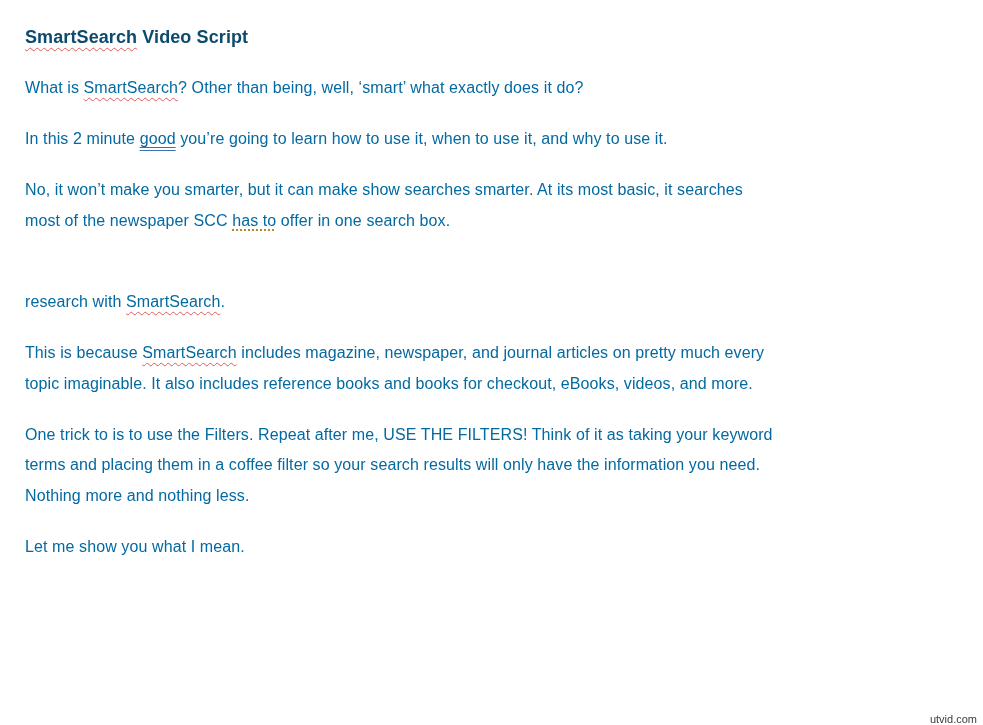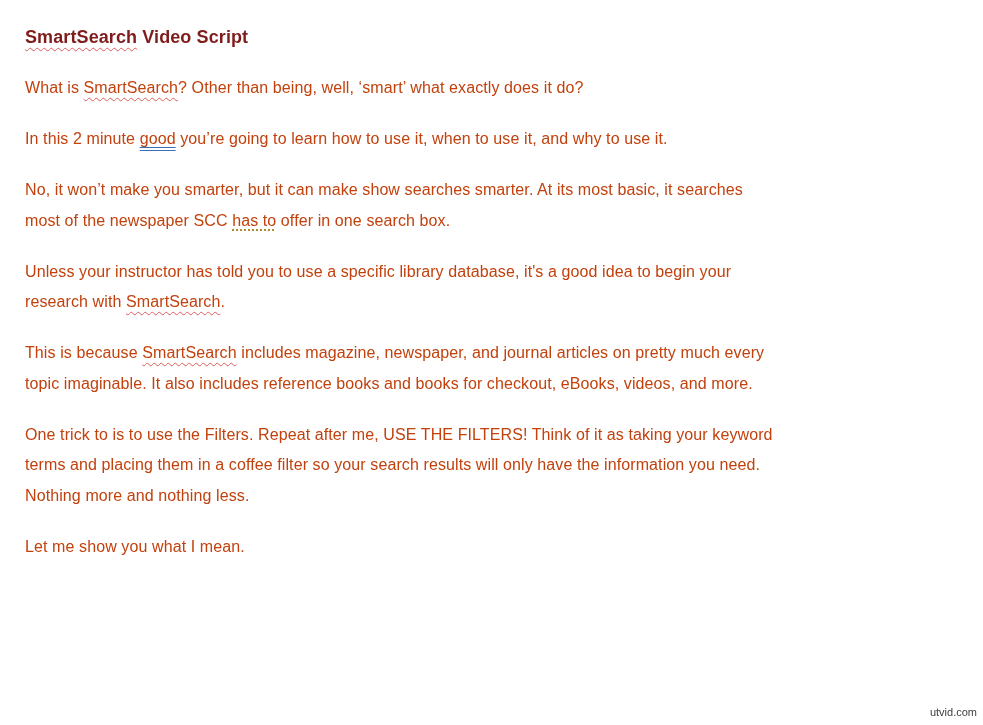--- a/index.html
+++ b/index.html
@@ -18,28 +18,28 @@
     position: absolute;
     inset: 0;
     padding: 22px 25px 0 25px;
     box-sizing: border-box;
     background: #ffffff;
   }
   .para {
     margin: 0 0 20.4px 0;
     font-size: 16px;
     line-height: 30.6px;
-    color: #c2410c;
+    color: #0369a1;
     letter-spacing: 0.1px;
     white-space: nowrap;
   }
   .para.title {
     font-size: 18px;
     font-weight: bold;
-    color: #7f1d1d;
+    color: #0c4a6e;
   }
   
   .u-spell {
     text-decoration-line: underline;
     text-decoration-style: wavy;
     text-decoration-color: #df5b5b;
     text-decoration-thickness: 1px;
     text-underline-offset: 4px;
   }
   
@@ -53,34 +53,34 @@
   .u-clarity {
     text-decoration-line: underline;
     text-decoration-style: dotted;
     text-decoration-color: #b0892b;
     text-decoration-thickness: 2px;
     text-underline-offset: 4px;
   }
   .watermark {
     position: absolute;
     right: 6px;
-    bottom: 7px;
+    bottom: 0;
     font-size: 11px;
     color: #3c3c3c;
     font-family: "Liberation Sans", sans-serif;
   }
 </style>
 </head>
 <body>
 
 <div class="doc">
   <div>
       <p class="para title"><span class="u-spell">SmartSearch</span><span> Video Script</span></p>
       <p class="para"><span>What is </span><span class="u-spell">SmartSearch</span><span>? Other than being, well, ‘smart’ what exactly does it do?</span></p>
       <p class="para"><span>In this 2 minute </span><span class="u-grammar">good</span><span> you’re going to learn how to use it, when to use it, and why to use it.</span></p>
       <p class="para"><span>No, it won’t make you smarter, but it can make show searches smarter. At its most basic, it searches</span><br><span>most of the newspaper SCC </span><span class="u-clarity">has to</span><span> offer in one search box.</span></p>
-      <p class="para"><span>Unless your instructor has told you to use a specific library database, it's a good idea to begin your</span><br><span>research with </span><span class="u-spell">SmartSearch</span><span>.</span></p>
+      <p class="para"><br><span>research with </span><span class="u-spell">SmartSearch</span><span>.</span></p>
       <p class="para"><span>This is because </span><span class="u-spell">SmartSearch</span><span> includes magazine, newspaper, and journal articles on pretty much every</span><br><span>topic imaginable. It also includes reference books and books for checkout, eBooks, videos, and more.</span></p>
       <p class="para"><span>One trick to is to use the Filters. Repeat after me, USE THE FILTERS! Think of it as taking your keyword</span><br><span>terms and placing them in a coffee filter so your search results will only have the information you need.</span><br><span>Nothing more and nothing less.</span></p>
       <p class="para"><span>Let me show you what I mean.</span></p>
     </div>
 </div>
 <div class="watermark">utvid.com</div>
 
 </body></html>

